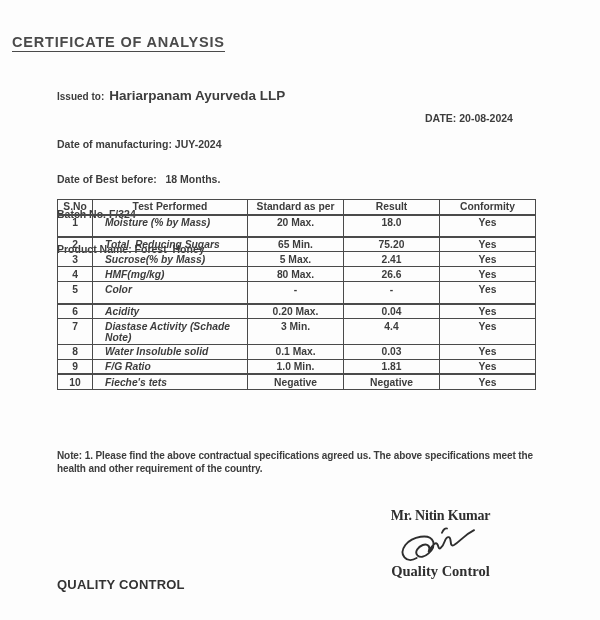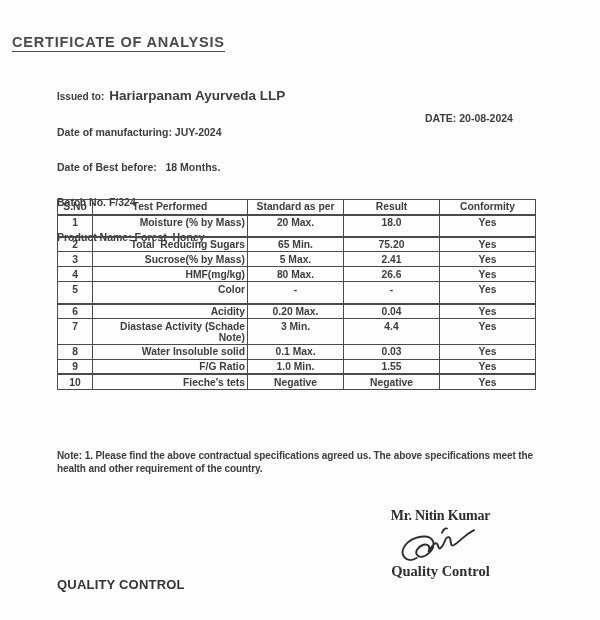--- a/index.html
+++ b/index.html
@@ -24,21 +24,21 @@
     border-bottom:1.6px solid #4a4a4a;
     padding-bottom:1px;
   }
   .issued-line{
     position:absolute;left:57px;top:88px;
     display:flex;align-items:baseline;gap:5px;
   }
   .issued-label{font-size:10px;font-weight:bold;}
   .issued-value{font-size:13.5px;font-weight:bold;}
   .meta-block{
-    position:absolute;left:57px;top:104px;
+    position:absolute;left:57px;top:116px;
     font-size:10.5px;font-weight:bold;line-height:11.6px;
     white-space:pre-wrap;
   }
   .doc-date{
     position:absolute;left:425px;top:112px;
     font-size:10.5px;font-weight:bold;
   }
   table.coa{
     position:absolute;left:57px;top:199px;
     width:478px;
@@ -50,21 +50,21 @@
     border:1px solid #4a4a4a;
     vertical-align:top;
     text-align:center;
     padding:1.5px 2px 0 2px;
     line-height:11.5px;
     overflow:hidden;
     white-space:pre-wrap;
   }
   table.coa thead th{height:13px;vertical-align:middle;padding-top:0;}
   table.coa thead th{border-bottom-width:2px;}
-  table.coa td.test{text-align:right;padding-left:2px;}
+  table.coa td.test{text-align:left;padding-left:12px;font-style:italic;}
   table.coa tr{height:15px;}
   table.coa tr.tall{height:22px;}
   table.coa tr.thick-bottom td{border-bottom-width:2px;}
   .note{
     position:absolute;left:57px;top:426px;width:489px;
     font-size:10px;font-weight:bold;line-height:13px;
     letter-spacing:-0.1px;
     margin-top:23px;
   }
   .sig-block{
@@ -175,21 +175,21 @@
         <td>8</td>
         <td class="test">Water Insoluble solid</td>
         <td>0.1 Max.</td>
         <td>0.03</td>
         <td>Yes</td>
       </tr>
       <tr class="thick-bottom">
         <td>9</td>
         <td class="test">F/G Ratio</td>
         <td>1.0 Min.</td>
-        <td>1.55</td>
+        <td>1.81</td>
         <td>Yes</td>
       </tr>
       <tr>
         <td>10</td>
         <td class="test">Fieche's tets</td>
         <td>Negative</td>
         <td>Negative</td>
         <td>Yes</td>
       </tr>
     </tbody>

